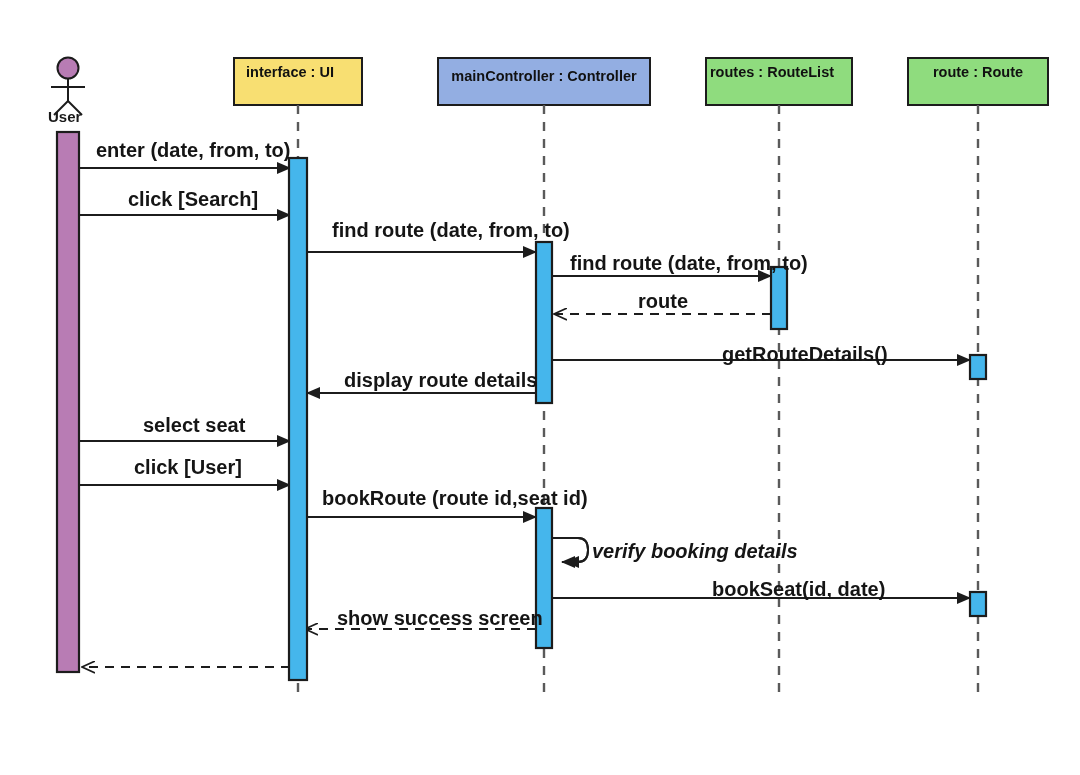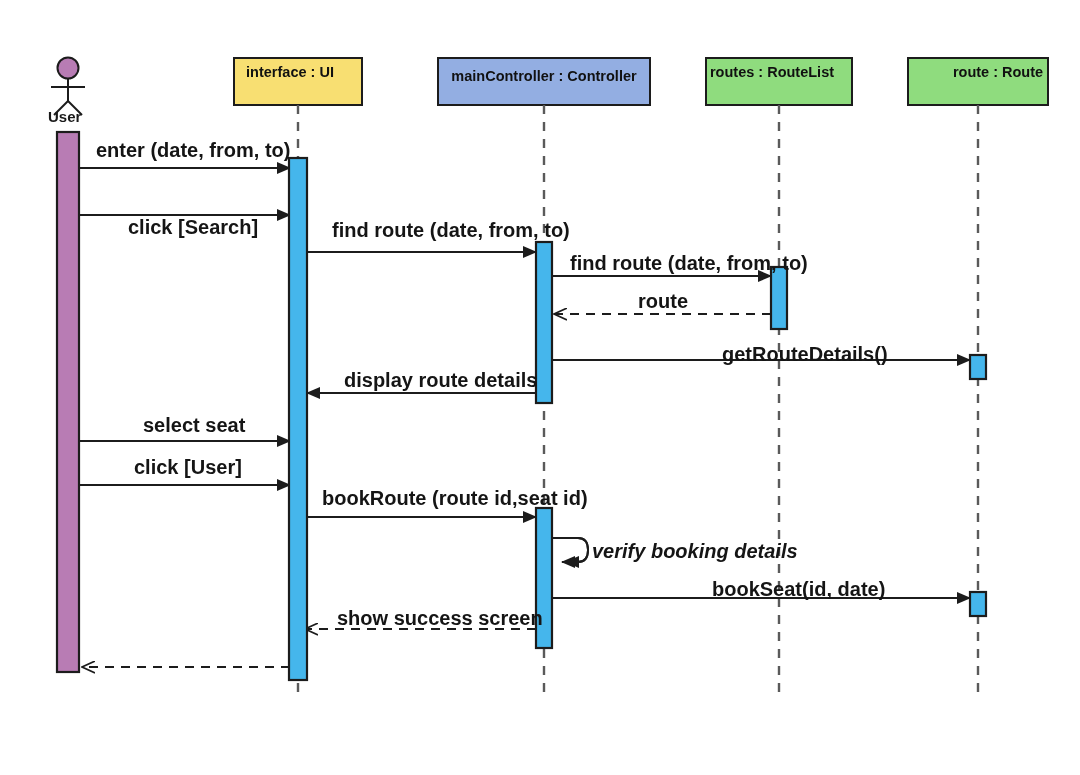--- a/index.html
+++ b/index.html
@@ -111,24 +111,24 @@
   <rect x="970" y="592" width="16" height="24" fill="#45b6ec" stroke="#1c1c1c" stroke-width="2.2"></rect>
 
   <path d="M552,538 L578,538 Q588,538 588,550 Q588,562 578,562 L566,562" fill="none" stroke="#1c1c1c" stroke-width="1.9" marker-end="url(#solidArrowL)"></path>
 </svg>
 
 <div class="actor-lbl" style="left:48px;top:108px;">User</div>
 
 <div class="hdr-lbl" style="left:234px;top:64px;width:112px;">interface : UI</div>
 <div class="hdr-lbl" style="left:438px;top:68px;width:212px;text-align:center;">mainController : Controller</div>
 <div class="hdr-lbl" style="left:706px;top:64px;width:132px;">routes : RouteList</div>
-<div class="hdr-lbl" style="left:928px;top:64px;width:140px;">route : Route</div>
+<div class="hdr-lbl" style="left:908px;top:64px;width:140px;">route : Route</div>
 
 <div class="lbl" style="left:96px;top:139px;">enter (date, from, to)</div>
-<div class="lbl" style="left:128px;top:188px;margin-top:28px;">click [Search]</div>
+<div class="lbl" style="left:128px;top:188px;">click [Search]</div>
 <div class="lbl" style="left:332px;top:219px;">find route (date, from, to)</div>
 <div class="lbl" style="left:570px;top:252px;">find route (date, from, to)</div>
 <div class="lbl" style="left:638px;top:290px;">route</div>
 <div class="lbl" style="left:722px;top:343px;">getRouteDetails()</div>
 <div class="lbl" style="left:344px;top:369px;">display route details</div>
 <div class="lbl" style="left:143px;top:414px;">select seat</div>
 <div class="lbl" style="left:134px;top:456px;">click [User]</div>
 <div class="lbl" style="left:322px;top:487px;">bookRoute (route id,seat id)</div>
 <div class="lbl" style="left:592px;top:540px;font-style:italic;">verify booking details</div>
 <div class="lbl" style="left:712px;top:578px;">bookSeat(id, date)</div>

